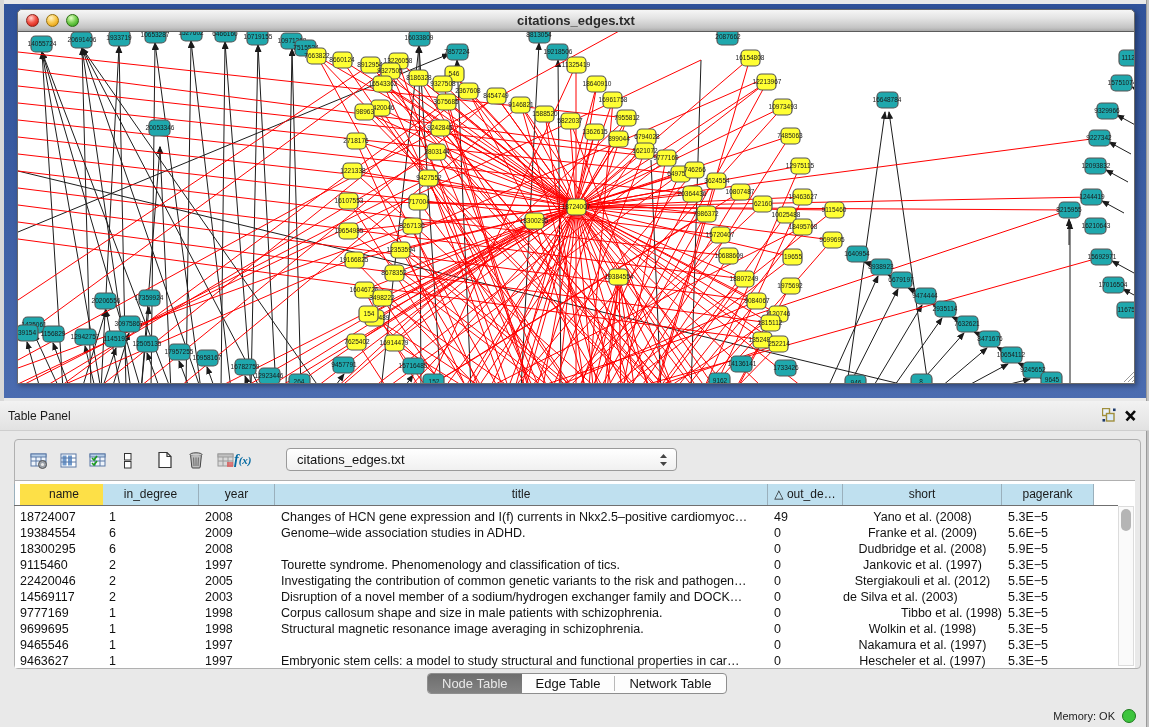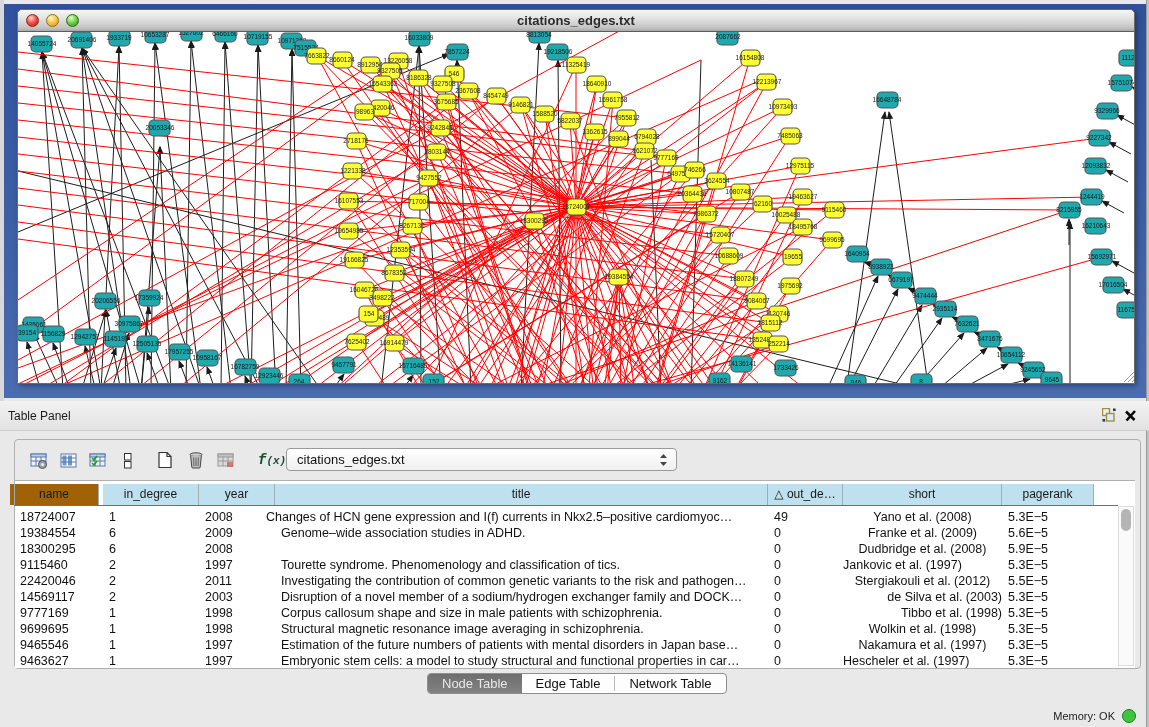--- a/index.html
+++ b/index.html
@@ -685,42 +685,42 @@
     <line x1="11.4" y1="6.5" x2="11" y2="15" stroke="#666"></line>
   </svg>
 <svg style="position:absolute;left:217px;top:452px" width="18" height="18" viewBox="0 0 18 18" xmlns="http://www.w3.org/2000/svg">
     <rect x="1" y="2" width="15" height="12" fill="#d9d9d9" stroke="#9a9a9a"></rect>
     <rect x="1" y="2" width="15" height="3" fill="#c2c2c2" stroke="#9a9a9a"></rect>
     <line x1="6" y1="5" x2="6" y2="14" stroke="#9a9a9a"></line>
     <line x1="11" y1="5" x2="11" y2="14" stroke="#9a9a9a"></line>
     <line x1="1" y1="9" x2="16" y2="9" stroke="#9a9a9a"></line>
     <rect x="10" y="10" width="6" height="5" fill="#e05050" opacity="0.7"></rect>
   </svg>
-<div class="abs" style="left:258px;top:452px;font-size:14px;font-style:italic;font-family:Liberation Mono, monospace;font-weight:bold;color:#14532d">f<span style="font-size:11px">(x)</span></div>
+<div class="abs" style="left:234px;top:452px;font-size:14px;font-style:italic;font-family:Liberation Serif, serif;font-weight:bold;color:#0369a1">f<span style="font-size:11px">(x)</span></div>
 <div id="selbox">citations_edges.txt
   <svg style="position:absolute;right:8px;top:4px" width="9" height="14" viewBox="0 0 9 14">
     <path d="M4.5 1 L8 5 H1 z" fill="#444"></path>
       <path d="M4.5 13 L1 9 H8 z" fill="#444"></path>
   </svg>
 </div>
 <div id="tblarea"></div>
-<div class="hc" style="left:10px;width:89px;background:#a16207">name</div>
+<div class="hc" style="left:20px;width:89px;background:#fde047">name</div>
 <div class="hc" style="left:103px;width:96px;background:#bfe0ef">in_degree</div>
 <div class="hc" style="left:199px;width:76px;background:#bfe0ef">year</div>
 <div class="hc" style="left:275px;width:493px;background:#bfe0ef">title</div>
 <div class="hc" style="left:768px;width:75px;background:#bfe0ef">△ out_de…</div>
 <div class="hc" style="left:843px;width:159px;background:#bfe0ef">short</div>
 <div class="hc" style="left:1002px;width:92px;background:#bfe0ef">pagerank</div>
 <div style="position:absolute;left:14px;top:505px;width:1104px;height:1px;background:#6f6f6f"></div>
 <div style="position:absolute;left:14px;top:484px;width:1px;height:21px;background:#9ab0bc"></div>
 <div class="row" style="top:509px">
     <div class="c" style="left:20px;width:83px">18724007</div>
     <div class="c" style="left:109px;width:90px">1</div>
     <div class="c" style="left:205px;width:70px">2008</div>
-    <div class="c" style="left:266px;width:487px">Changes of HCN gene expression and I(f) currents in Nkx2.5–positive cardiomyoc…</div>
+    <div class="c" style="left:281px;width:487px">Changes of HCN gene expression and I(f) currents in Nkx2.5–positive cardiomyoc…</div>
     <div class="c" style="left:774px;width:69px">49</div>
     <div class="c" style="left:843px;width:159px;text-align:center">Yano et al. (2008)</div>
     <div class="c" style="left:1008px;width:86px">5.3E−5</div>
   </div>
 <div class="row" style="top:525px">
     <div class="c" style="left:20px;width:83px">19384554</div>
     <div class="c" style="left:109px;width:90px">6</div>
     <div class="c" style="left:205px;width:70px">2009</div>
     <div class="c" style="left:281px;width:487px">Genome–wide association studies in ADHD.</div>
     <div class="c" style="left:774px;width:69px">0</div>
@@ -734,39 +734,39 @@
     <div class="c" style="left:774px;width:69px">0</div>
     <div class="c" style="left:843px;width:159px;text-align:center">Dudbridge et al. (2008)</div>
     <div class="c" style="left:1008px;width:86px">5.9E−5</div>
   </div>
 <div class="row" style="top:557px">
     <div class="c" style="left:20px;width:83px">9115460</div>
     <div class="c" style="left:109px;width:90px">2</div>
     <div class="c" style="left:205px;width:70px">1997</div>
     <div class="c" style="left:281px;width:487px">Tourette syndrome. Phenomenology and classification of tics.</div>
     <div class="c" style="left:774px;width:69px">0</div>
-    <div class="c" style="left:843px;width:159px;">Jankovic et al. (1997)</div>
+    <div class="c" style="left:843px;width:159px;text-align:center">Jankovic et al. (1997)</div>
     <div class="c" style="left:1008px;width:86px">5.3E−5</div>
   </div>
 <div class="row" style="top:573px">
     <div class="c" style="left:20px;width:83px">22420046</div>
     <div class="c" style="left:109px;width:90px">2</div>
-    <div class="c" style="left:205px;width:70px">2011</div>
+    <div class="c" style="left:205px;width:70px">2005</div>
     <div class="c" style="left:281px;width:487px">Investigating the contribution of common genetic variants to the risk and pathogen…</div>
     <div class="c" style="left:774px;width:69px">0</div>
     <div class="c" style="left:843px;width:159px;text-align:center">Stergiakouli et al. (2012)</div>
     <div class="c" style="left:1008px;width:86px">5.5E−5</div>
   </div>
 <div class="row" style="top:589px">
     <div class="c" style="left:20px;width:83px">14569117</div>
     <div class="c" style="left:109px;width:90px">2</div>
     <div class="c" style="left:205px;width:70px">2003</div>
     <div class="c" style="left:281px;width:487px">Disruption of a novel member of a sodium/hydrogen exchanger family and DOCK…</div>
     <div class="c" style="left:774px;width:69px">0</div>
-    <div class="c" style="left:843px;width:159px;text-align:right">de Silva et al. (2003)</div>
+    <div class="c" style="left:843px;width:159px;text-align:left">de Silva et al. (2003)</div>
     <div class="c" style="left:1008px;width:86px">5.3E−5</div>
   </div>
 <div class="row" style="top:605px">
     <div class="c" style="left:20px;width:83px">9777169</div>
     <div class="c" style="left:109px;width:90px">1</div>
     <div class="c" style="left:205px;width:70px">1998</div>
     <div class="c" style="left:281px;width:487px">Corpus callosum shape and size in male patients with schizophrenia.</div>
     <div class="c" style="left:774px;width:69px">0</div>
     <div class="c" style="left:843px;width:159px;text-align:right">Tibbo et al. (1998)</div>
     <div class="c" style="left:1008px;width:86px">5.3E−5</div>
@@ -777,32 +777,31 @@
     <div class="c" style="left:205px;width:70px">1998</div>
     <div class="c" style="left:281px;width:487px">Structural magnetic resonance image averaging in schizophrenia.</div>
     <div class="c" style="left:774px;width:69px">0</div>
     <div class="c" style="left:843px;width:159px;text-align:center">Wolkin et al. (1998)</div>
     <div class="c" style="left:1008px;width:86px">5.3E−5</div>
   </div>
 <div class="row" style="top:637px">
     <div class="c" style="left:20px;width:83px">9465546</div>
     <div class="c" style="left:109px;width:90px">1</div>
     <div class="c" style="left:205px;width:70px">1997</div>
-    <div class="c" style="left:281px;width:487px">Estimation of the future numbers of patients with mental disorders in Japan base…</div>
     <div class="c" style="left:774px;width:69px">0</div>
     <div class="c" style="left:843px;width:159px;text-align:center">Nakamura et al. (1997)</div>
     <div class="c" style="left:1008px;width:86px">5.3E−5</div>
   </div>
 <div class="row" style="top:653px">
     <div class="c" style="left:20px;width:83px">9463627</div>
     <div class="c" style="left:109px;width:90px">1</div>
     <div class="c" style="left:205px;width:70px">1997</div>
     <div class="c" style="left:281px;width:487px">Embryonic stem cells: a model to study structural and functional properties in car…</div>
     <div class="c" style="left:774px;width:69px">0</div>
-    <div class="c" style="left:843px;width:159px;">Hescheler et al. (1997)</div>
+    <div class="c" style="left:843px;width:159px;text-align:center">Hescheler et al. (1997)</div>
     <div class="c" style="left:1008px;width:86px">5.3E−5</div>
   </div>
 <div id="vscroll">
     <div id="vthumb"></div>
   </div>
 <div id="tabs">
   <div class="sel">Node Table</div>
     <div>Edge Table</div>
     <div class="sep"></div>
     <div>Network Table</div>

